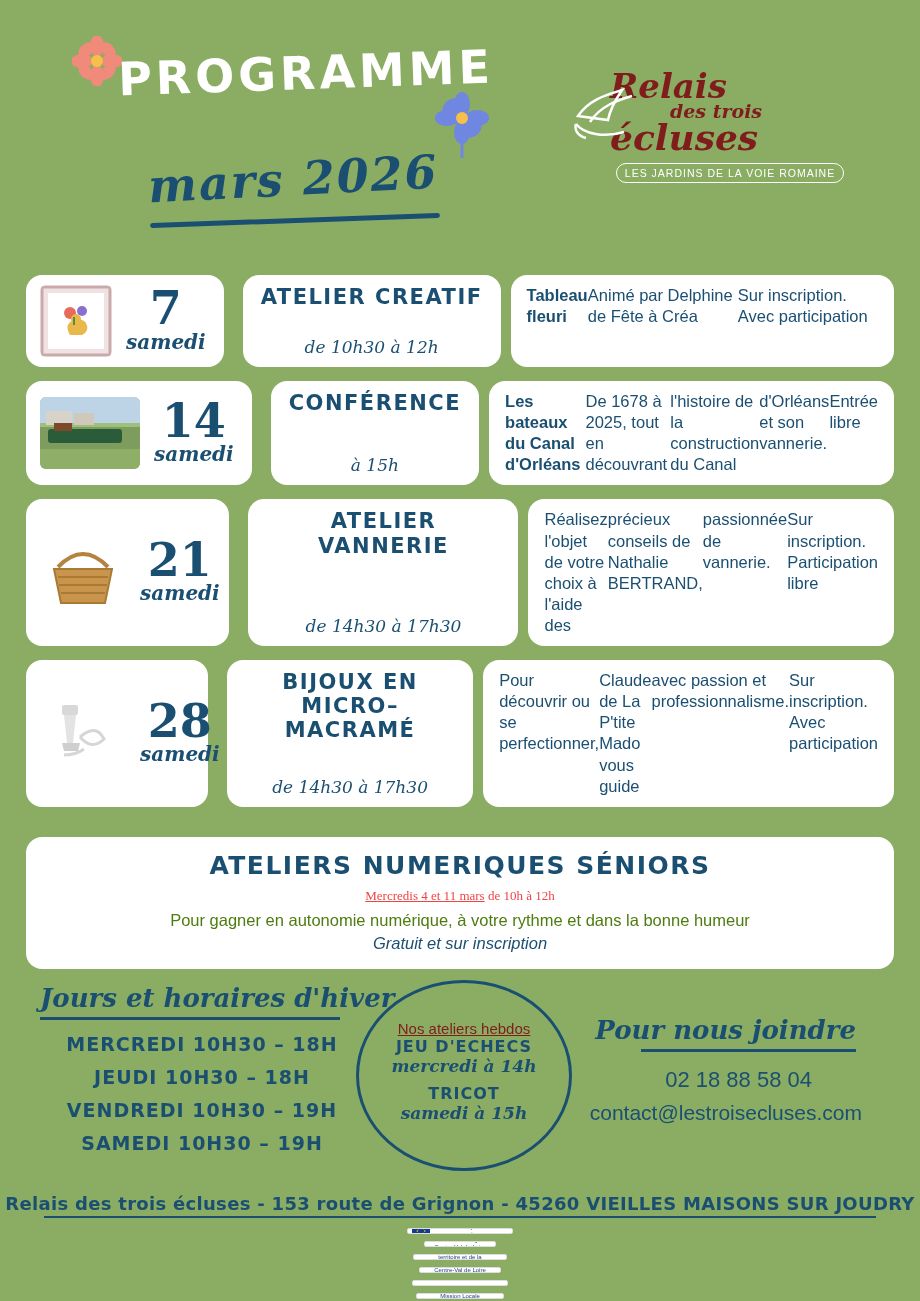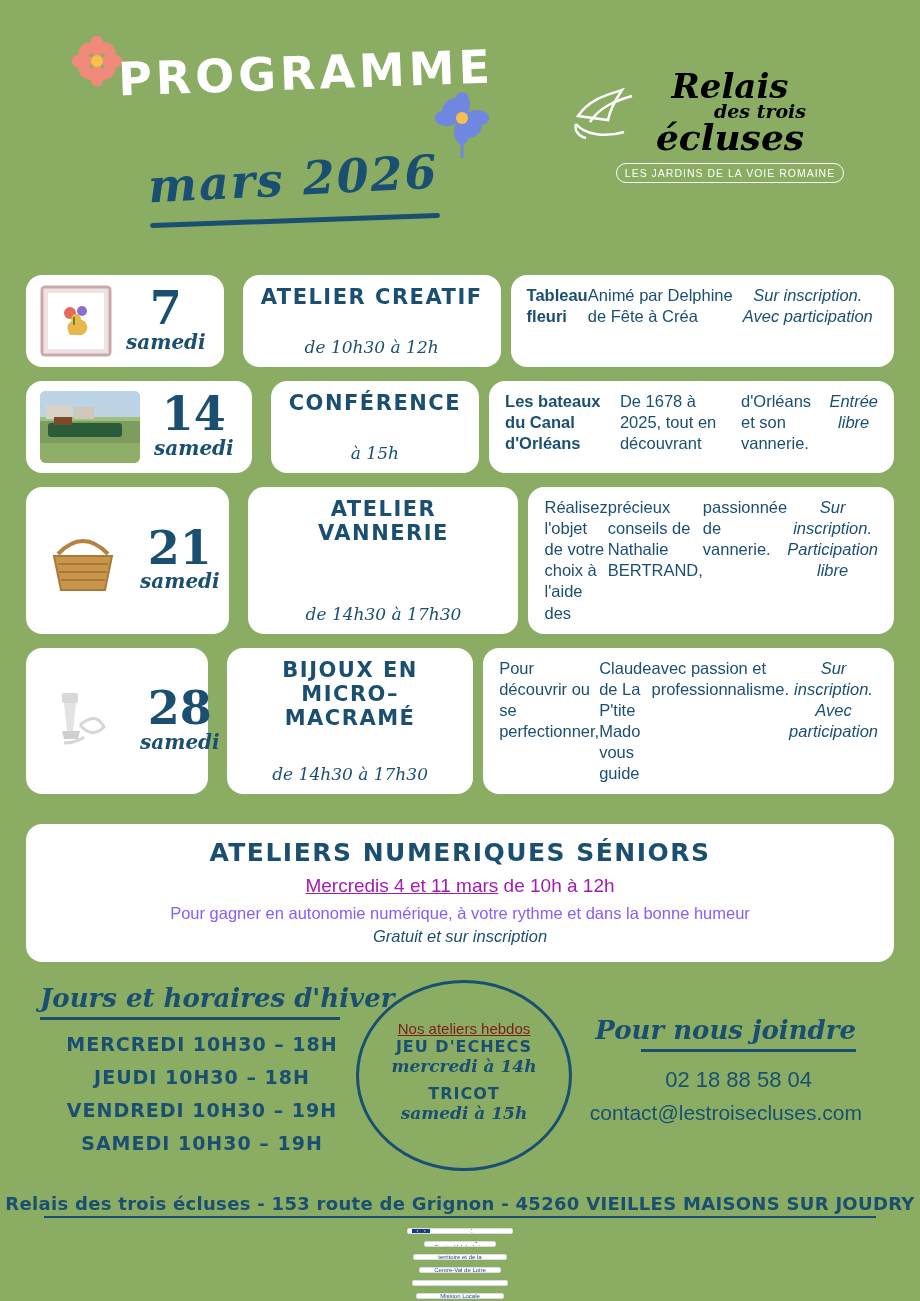--- a/index.html
+++ b/index.html
@@ -32,21 +32,21 @@
   .month-underline{
     position:absolute;left:150px;top:218px;width:290px;height:5px;
     background:#1b4f72;border-radius:3px;transform:rotate(-2deg);
   }
   .flower1{position:absolute;left:72px;top:36px;width:50px;height:50px;}
   .flower2{position:absolute;left:432px;top:88px;width:60px;height:70px;}
 
   .logo-block{position:absolute;right:70px;top:70px;width:240px;text-align:center;}
   .logo-name{
     font-family:"DejaVu Serif", serif;font-style:italic;font-weight:bold;
-    color:#000000;font-size:34px;line-height:0.95;text-align:center;
+    color:#7f1d1d;font-size:34px;line-height:0.95;text-align:left;
   }
   .logo-name .l2{font-size:19px;display:block;margin-left:60px;}
   .logo-name .l3{font-size:36px;display:block;}
   .logo-sub{
     margin-top:8px;border:1.5px solid #ffffff;border-radius:12px;
     color:#ffffff;font-size:10.5px;letter-spacing:1px;padding:3px 8px;
     display:inline-block;
   }
   .logo-mark{position:absolute;left:-40px;top:6px;width:90px;height:70px;}
 
@@ -77,34 +77,34 @@
   }
   .ev-time{
     font-family:"DejaVu Serif", serif;font-style:italic;color:#1b4f72;
     font-size:17px;margin-top:6px;
   }
   .desccard{
     flex:1;padding:10px 16px;display:flex;flex-direction:row;justify-content:center;
   }
   .d-line{font-size:16.5px;color:#1b4f72;line-height:1.28;}
   .d-line.b{font-weight:bold;}
-  .d-line.i{font-style:italic;text-align:center;}
+  .d-line.i{}
 
   
   .banner{
     margin:30px 26px 0 26px;background:#ffffff;border-radius:16px;
     padding:14px 20px 16px 20px;text-align:center;
   }
   .banner-title{
     font-family:"DejaVu Sans", sans-serif;font-weight:bold;font-size:25px;
     letter-spacing:1.5px;color:#1b4f72;
   }
-  .banner-sub{font-size:19px;margin-top:8px;color:#a21caf;}
+  .banner-sub{font-size:13px;margin-top:8px;color:#ef4444;font-family:Liberation Serif, serif;}
   .banner-sub u{text-decoration:underline;}
-  .banner-txt{font-size:16.5px;margin-top:7px;color:#8b5cf6;}
+  .banner-txt{font-size:16.5px;margin-top:7px;color:#4d7c0f;}
   .banner-free{font-size:16.5px;font-style:italic;margin-top:4px;color:#1b4f72;}
 
   
   .bottom{position:absolute;left:0;top:975px;width:920px;height:220px;}
   .hours-title{
     position:absolute;left:40px;top:8px;
     font-family:"DejaVu Serif", serif;font-style:italic;font-weight:bold;
     color:#1b4f72;font-size:26px;
   }
   .hours-underline{position:absolute;left:40px;top:42px;width:300px;height:3px;background:#1b4f72;}
@@ -254,20 +254,21 @@
           <div class="dayname">samedi</div>
         </div>
       </div>
       <div class="card titlecard">
         <div class="ev-title">CONFÉRENCE</div>
         <div class="ev-time">à 15h</div>
       </div>
       <div class="card desccard">
         <div class="d-line b">Les bateaux du Canal d'Orléans</div>
         <div class="d-line">De 1678 à 2025, tout en découvrant</div>
+        <div class="d-line">l'histoire de la construction du Canal</div>
         <div class="d-line">d'Orléans et son vannerie.</div>
         <div class="d-line i">Entrée libre</div>
       </div>
     </div>
 
     <div class="row">
       <div class="card datecard">
         <div class="thumb" style="width:86px;">
           <svg viewBox="0 0 86 72" width="86" height="72">
             <path d="M18 30 Q43 4 68 30" fill="none" stroke="#b3833f" stroke-width="4"></path>

